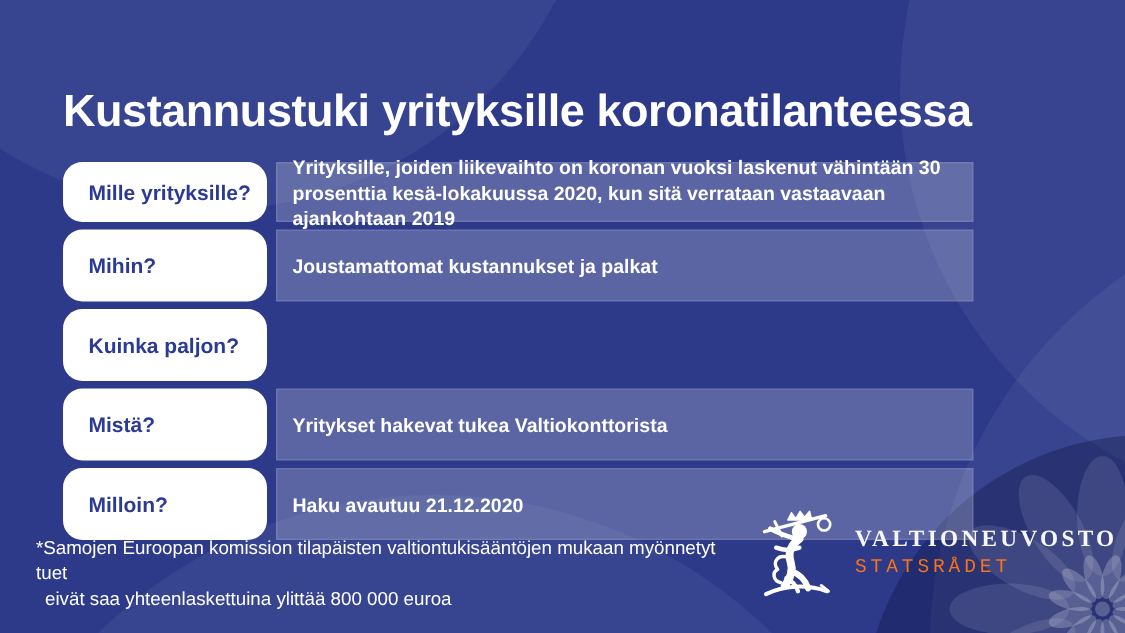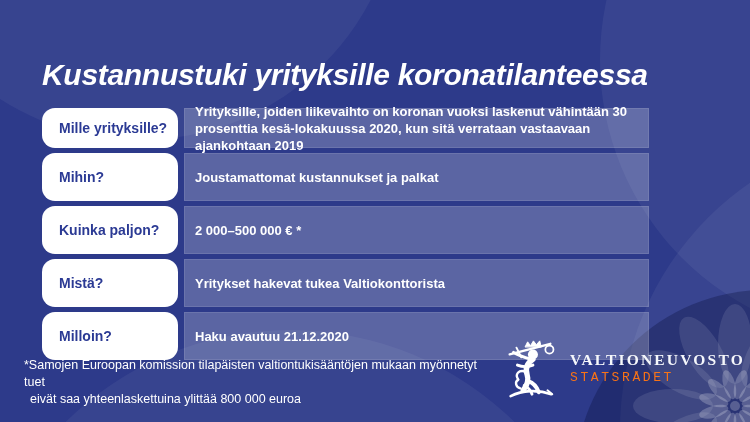--- a/index.html
+++ b/index.html
@@ -15,21 +15,21 @@
   .bg-circle{position:absolute;border-radius:50%;pointer-events:none;}
   .c1{left:600px;top:-220px;width:560px;height:560px;background:rgba(255,255,255,0.055);}
   .c2{left:620px;top:130px;width:600px;height:600px;background:rgba(255,255,255,0.055);}
   .c3{left:-120px;top:-380px;width:520px;height:520px;background:rgba(255,255,255,0.05);}
   .c4{left:-30px;top:330px;width:640px;height:640px;background:rgba(255,255,255,0.05);}
   .c5{left:575px;top:290px;width:380px;height:380px;background:rgba(9,15,60,0.32);}
   .flower{position:absolute;left:615px;top:286px;width:240px;height:240px;}
   
   .title{
     position:absolute;left:42px;top:38px;width:680px;
-    color:#ffffff;font-size:30px;font-weight:700;letter-spacing:-0.3px;font-style:italic;
+    color:#ffffff;font-size:30px;font-weight:700;letter-spacing:-0.3px;
   }
   
   .table{position:absolute;left:42px;top:108px;width:607px;display:flex;flex-direction:column;gap:5px;}
   .row{display:flex;gap:6px;}
   .row .q{
     width:136px;flex:0 0 136px;background:#ffffff;
     display:flex;align-items:center;box-sizing:border-box;padding-left:17px;
     color:#2b3a94;font-size:14px;font-weight:700;border-radius:13px;
   }
   .row .a{
@@ -109,21 +109,20 @@
     <div class="row r1">
       <div class="q">Mille yrityksille?</div>
       <div class="a">Yrityksille, joiden liikevaihto on koronan vuoksi laskenut vähintään 30 prosenttia kesä-lokakuussa 2020, kun sitä verrataan vastaavaan ajankohtaan 2019</div>
     </div>
     <div class="row r2">
       <div class="q">Mihin?</div>
       <div class="a">Joustamattomat kustannukset ja palkat</div>
     </div>
     <div class="row r3">
       <div class="q">Kuinka paljon?</div>
-      <div class="a">2 000–500 000 € *</div>
     </div>
     <div class="row r4">
       <div class="q">Mistä?</div>
       <div class="a">Yritykset hakevat tukea Valtiokonttorista</div>
     </div>
     <div class="row r5">
       <div class="q">Milloin?</div>
       <div class="a">Haku avautuu 21.12.2020</div>
     </div>
   </div>

